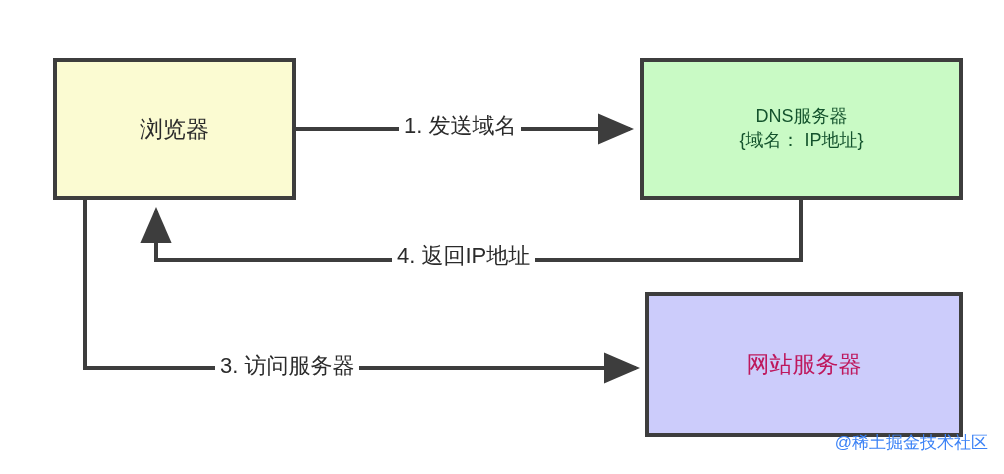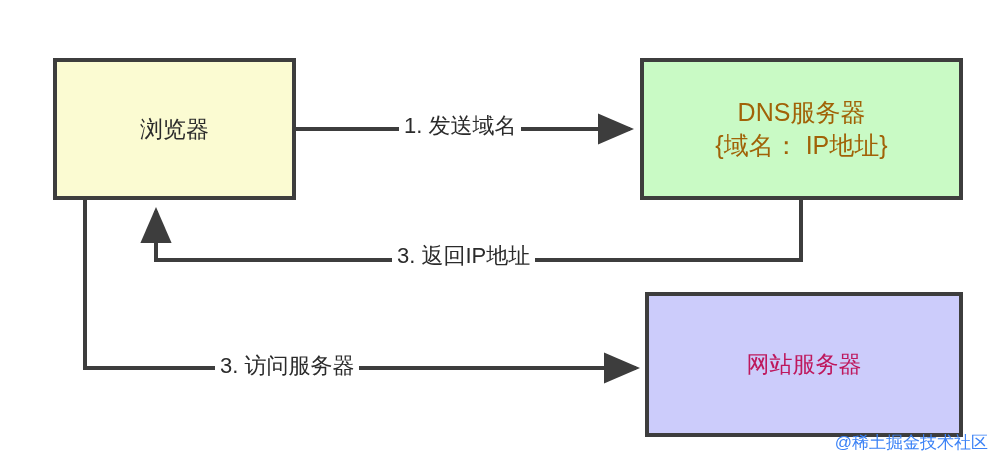--- a/index.html
+++ b/index.html
@@ -40,22 +40,22 @@
     background: #fbfbd2;
     color: #2b2b2b;
     font-size: 23px;
   }
   #node-dns {
     left: 640px;
     top: 58px;
     width: 323px;
     height: 142px;
     background: #c9fac5;
-    color: #a16207;
-    font-size: 25px;
+    color: #14532d;
+    font-size: 18px;
   }
   #node-web {
     left: 645px;
     top: 292px;
     width: 318px;
     height: 145px;
     background: #ccccfb;
     color: #be185d;
     font-size: 23px;
   }
@@ -114,19 +114,19 @@
     <span class="node-line">DNS服务器</span>
     <span class="node-line">{域名： IP地址}</span>
   </div>
 
   <div class="node" id="node-web">
     <span class="node-line">网站服务器</span>
   </div>
 
   <div class="edge-label" id="label-1">1. 发送域名</div>
 
-  <div class="edge-label" id="label-2">3. 返回IP地址</div>
+  <div class="edge-label" id="label-2">4. 返回IP地址</div>
 
   <div class="edge-label" id="label-3">3. 访问服务器</div>
 
   <div id="watermark">@稀土掘金技术社区</div>
 
 </div>
 
 </body></html>

